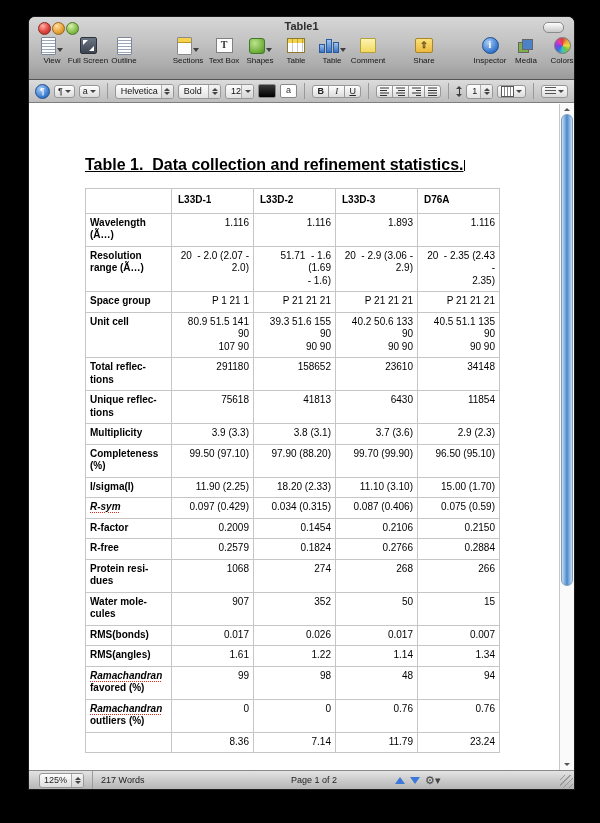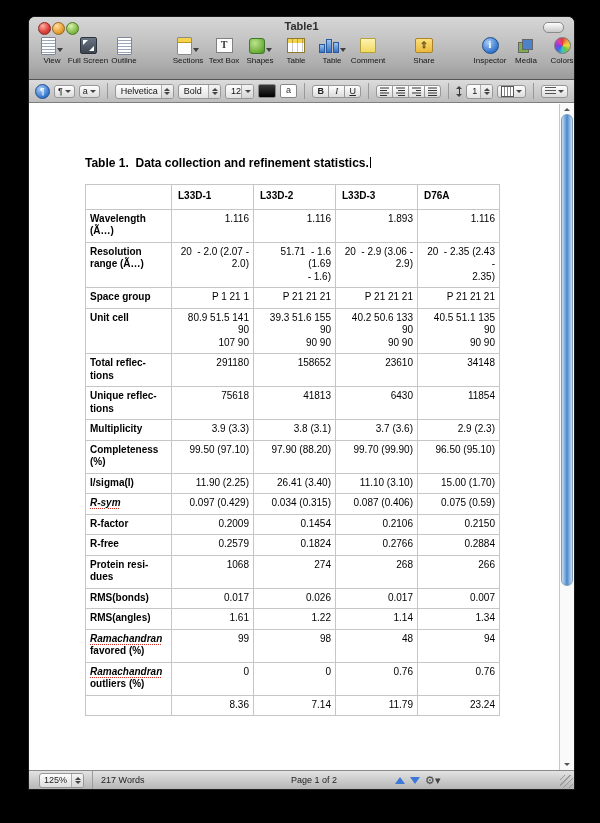--- a/index.html
+++ b/index.html
@@ -83,21 +83,21 @@
   .fb-seg .fb-btn:first-child{border-radius:3px 0 0 3px;margin-left:0;}
   .fb-seg .fb-btn:last-child{border-radius:0 3px 3px 0;}
   .bi{font-weight:bold;} .it{font-style:italic;font-family:"Liberation Serif",serif;} .un{text-decoration:underline;}
   .mini-cols{width:11px;height:9px;border:1px solid #555;background:repeating-linear-gradient(90deg,#fff 0 2px,#888 2px 3px);}
   .mini-list{width:11px;height:9px;background:repeating-linear-gradient(180deg,#555 0 1px,transparent 1px 3px);}
   .spc-icon{display:flex;flex-direction:column;align-items:center;gap:0;}
   .spc-icon .stem{width:1px;height:5px;background:#333;}
   
   .docarea{position:absolute;top:87px;left:0;right:0;bottom:19px;background:#fff;overflow:hidden;}
   .page-content{position:absolute;left:56px;top:52px;width:418px;}
-  .doc-title{font-size:12px;font-weight:bold;color:#000;margin-bottom:8px;white-space:nowrap;}
+  .doc-title{font-size:16px;font-weight:bold;color:#000;margin-bottom:8px;white-space:nowrap;text-decoration:underline;}
   .caret{display:inline-block;width:1px;height:11px;background:#000;vertical-align:-1px;margin-left:1px;}
   table.stats{border-collapse:collapse;table-layout:fixed;width:414px;margin-top:14px;}
   table.stats col.c0{width:86px;} table.stats col.cd{width:82px;}
   table.stats th,table.stats td{border:1px solid #c6c6c6;font-size:10px;line-height:12.5px;
       padding:3px 4px 4px;vertical-align:top;color:#000;}
   table.stats th{font-weight:bold;text-align:left;padding:5px 4px 6px 6px;}
   td.lbl{font-weight:bold;text-align:left;}
   td.val{text-align:right;white-space:pre-line;font-weight:normal;}
   .sp{text-decoration:underline dotted #e02b20;text-decoration-thickness:1px;text-underline-offset:2px;font-style:italic;}
   
@@ -421,21 +421,21 @@
             <tr>
               <td class="lbl">Completeness (%)</td>
               <td class="val">99.50 (97.10)</td>
               <td class="val">97.90 (88.20)</td>
               <td class="val">99.70 (99.90)</td>
               <td class="val">96.50 (95.10)</td>
             </tr>
             <tr>
               <td class="lbl">I/sigma(I)</td>
               <td class="val">11.90 (2.25)</td>
-              <td class="val">26.41 (3.40)</td>
+              <td class="val">18.20 (2.33)</td>
               <td class="val">11.10 (3.10)</td>
               <td class="val">15.00 (1.70)</td>
             </tr>
             <tr>
               <td class="lbl"><span class="sp">R-sym</span></td>
               <td class="val">0.097 (0.429)</td>
               <td class="val">0.034 (0.315)</td>
               <td class="val">0.087 (0.406)</td>
               <td class="val">0.075 (0.59)</td>
             </tr>
@@ -452,20 +452,27 @@
               <td class="val">0.1824</td>
               <td class="val">0.2766</td>
               <td class="val">0.2884</td>
             </tr>
             <tr>
               <td class="lbl">Protein resi-dues</td>
               <td class="val">1068</td>
               <td class="val">274</td>
               <td class="val">268</td>
               <td class="val">266</td>
+            </tr>
+            <tr>
+              <td class="lbl">Water mole-cules</td>
+              <td class="val">907</td>
+              <td class="val">352</td>
+              <td class="val">50</td>
+              <td class="val">15</td>
             </tr>
             <tr>
               <td class="lbl">RMS(bonds)</td>
               <td class="val">0.017</td>
               <td class="val">0.026</td>
               <td class="val">0.017</td>
               <td class="val">0.007</td>
             </tr>
             <tr>
               <td class="lbl">RMS(angles)</td>

